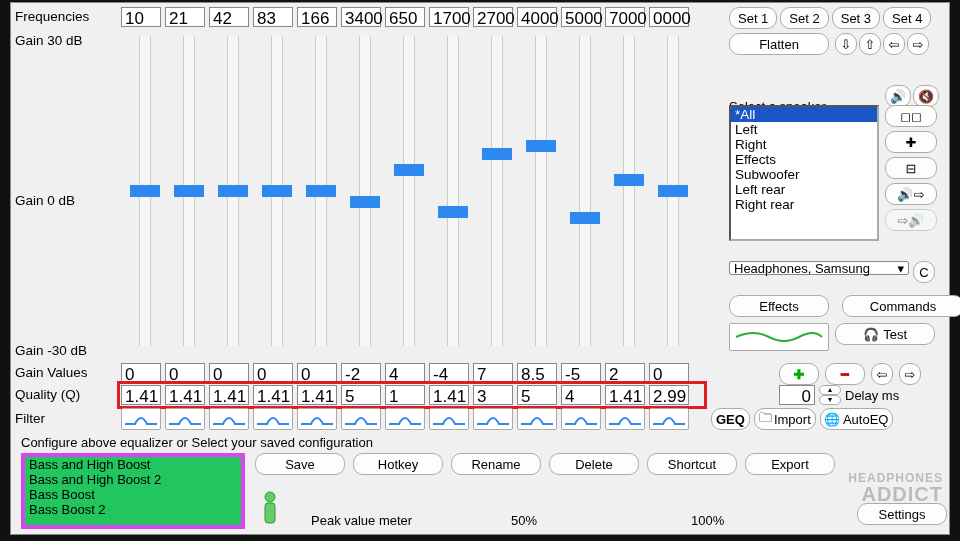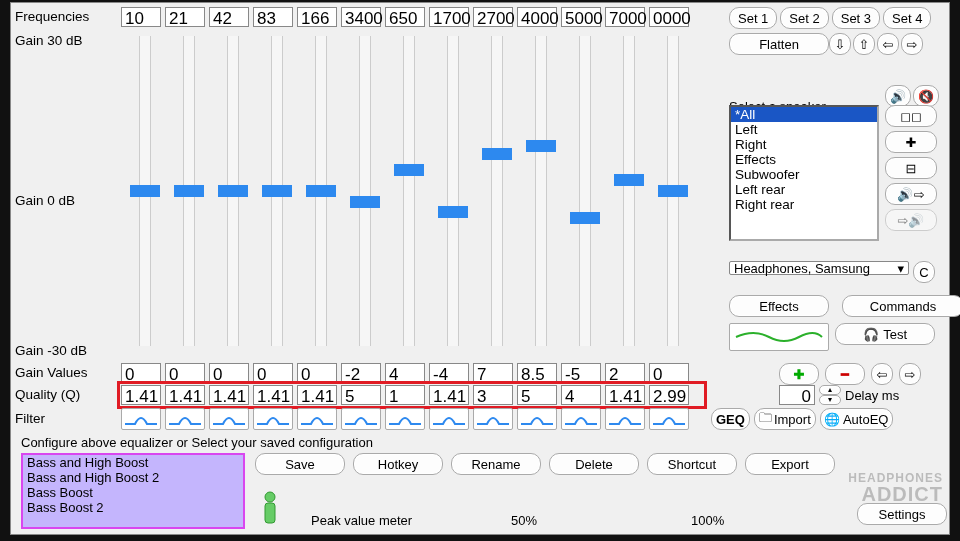--- a/index.html
+++ b/index.html
@@ -73,21 +73,21 @@
     height:14px; background:#fff; border:1px solid #888;
     padding:1px 4px; border-radius:2px;
     display:flex; align-items:center; justify-content:space-between;
   }
   .icon-cell {
     height:22px; border:1px solid #aaa; background:#fff;
     display:flex; align-items:center; justify-content:center;
     border-radius:2px;
   }
   .config-list {
-    background:#c4b5fd; border:2px solid #d946ef;
+    background:#22c55e; border:4px solid #d946ef;
     font-size:13px; overflow-y:auto;
   }
   .config-item { padding:0 4px; }
   .q-highlight {
     position:absolute;
     border:3px solid #e01b24;
     pointer-events:none;
   }
   svg { display:block; }
 </style>
@@ -250,21 +250,21 @@
       </div>
     </div>
 
   <div style="position:absolute; top:4px; left:718px; display:flex; gap:3px;">
     <div class="btn">Set 1</div>
     <div class="btn">Set 2</div>
     <div class="btn">Set 3</div>
     <div class="btn">Set 4</div>
   </div>
 
-  <div style="position:absolute; top:30px; left:718px; display:flex; gap:0;">
+  <div style="position:absolute; top:30px; left:718px; display:flex; gap:6px;">
     <div class="btn" style="width:100px">Flatten</div>
     <div style="display:flex; gap:2px;">
       <div class="btn btn-sm">
           <span>⇩</span>
         </div>
       <div class="btn btn-sm">
           <span>⇧</span>
         </div>
       <div class="btn btn-sm">
           <span>⇦</span>

